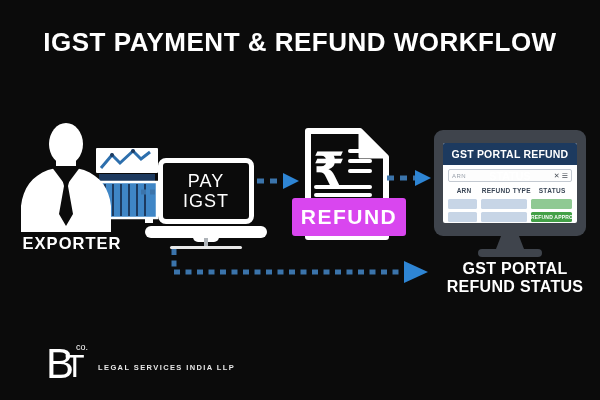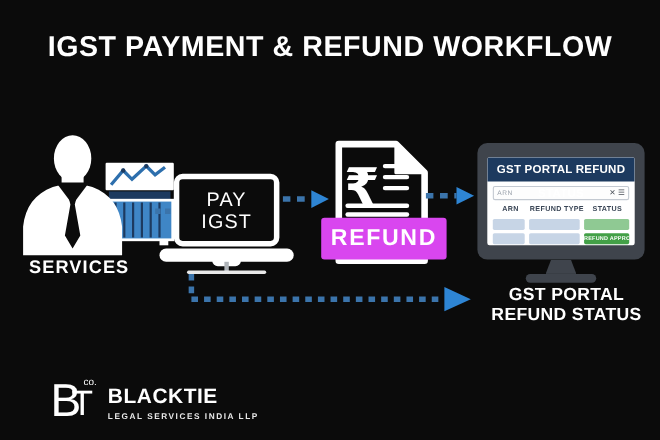--- a/index.html
+++ b/index.html
@@ -121,21 +121,21 @@
     <rect x="57" y="74" width="8" height="5" fill="#fff"></rect>
   </svg>
 
   <svg class="person" viewBox="0 0 100 114">
     <ellipse cx="48" cy="24" rx="17" ry="21" fill="#fff"></ellipse>
     <path d="M38 40 L38 48 L30 50 C14 56 5 68 3 86 L3 112 L93 112 L93 86 C91 68 82 56 66 50 L58 48 L58 40 Z" fill="#fff"></path>
     <polygon points="33,46 63,46 48,66" fill="#0b0b0b"></polygon>
     <polygon points="44,58 52,58 50,66 55,94 48,106 41,94 46,66" fill="#0b0b0b"></polygon>
   </svg>
 
-  <div class="exporter-label">SERVICES</div>
+  <div class="exporter-label">EXPORTER</div>
 
   <svg class="arr arr1" width="18" height="6">
     <line x1="0" y1="3" x2="18" y2="3" stroke="#3b74ab" stroke-width="5" stroke-dasharray="5 4"></line>
   </svg>
 
   <div class="laptop-screen">
     <div class="pay-igst">
       <div>PAY</div>
       <div>IGST</div>
     </div>
@@ -209,18 +209,17 @@
     <polygon points="236,12 260,23 236,34" fill="#2e85d4"></polygon>
   </svg>
 
   <div class="logo">
     <div class="monogram">
       <span class="mono-b">B</span>
       <span class="mono-t">T</span>
       <span class="mono-co">co.</span>
     </div>
     <div class="logo-text">
-      <div class="logo-name">BLACKTIE</div>
       <div class="logo-tagline">LEGAL SERVICES INDIA LLP</div>
     </div>
   </div>
 
 </div>
 
 </body></html>

